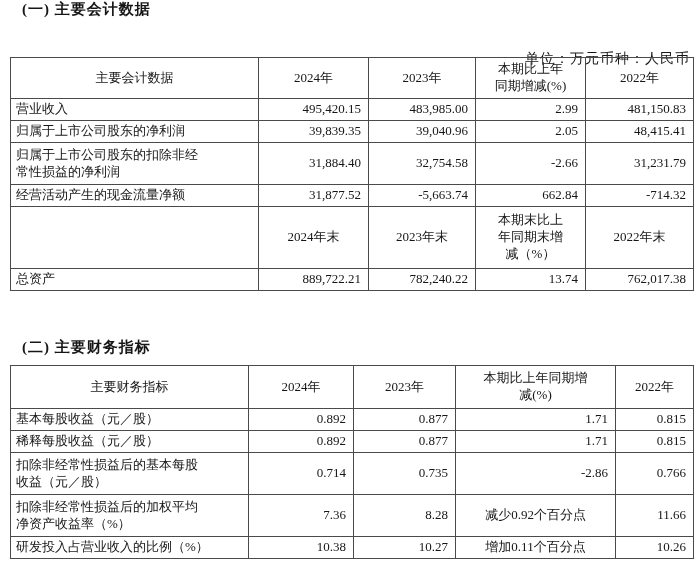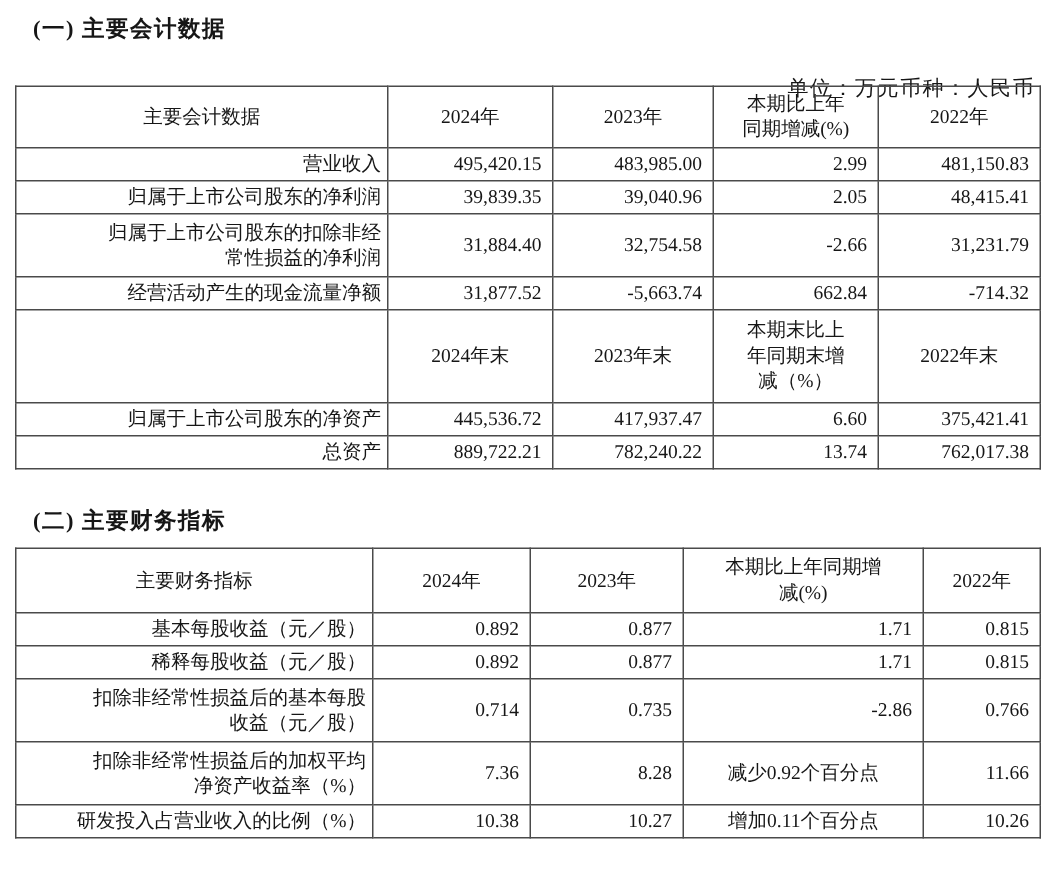--- a/index.html
+++ b/index.html
@@ -5,38 +5,38 @@
   html,body{margin:0;padding:0;}
   body{
     width:700px;height:585px;position:relative;background:#ffffff;
     font-family:"Liberation Serif","DejaVu Serif",serif;color:#161616;
     overflow:hidden;
   }
   .section-title{
     position:absolute;left:22px;font-size:15px;font-weight:bold;
     letter-spacing:1px;white-space:nowrap;
   }
-  #title1{top:10px;}
+  #title1{top:0;}
   #title2{top:338px;}
   .unit-note{
     position:absolute;top:50px;right:10px;font-size:14px;
     letter-spacing:1px;white-space:nowrap;
   }
   table{
     position:absolute;left:10px;border-collapse:collapse;table-layout:fixed;
     width:683px;
   }
   #table1{top:57px;}
   #table2{top:365px;}
   td{
     border:1px solid #4a4a4a;font-size:13px;line-height:1.3;
     vertical-align:middle;padding:0 2px;overflow:hidden;
     white-space:pre-line;word-break:break-all;
   }
-  td.l{text-align:right;padding-left:5px;padding-right:4px;}
+  td.l{text-align:left;padding-left:5px;padding-right:4px;}
   td.r{text-align:right;padding-right:7px;margin-top:28px;}
   td.c{text-align:center;}
 </style>
 </head>
 <body>
 
 <div class="section-title" id="title1">(一) 主要会计数据</div>
 <div class="unit-note">单位：万元币种：人民币</div>
 
 <table id="table1">
@@ -86,27 +86,20 @@
     <td class="r">-714.32</td>
   </tr>
   <tr style="height:62px">
     <td class="l"></td>
     <td class="c">2024年末</td>
     <td class="c">2023年末</td>
     <td class="c">本期末比上
 年同期末增
 减（%）</td>
     <td class="c">2022年末</td>
-  </tr>
-  <tr style="height:22px">
-    <td class="l">归属于上市公司股东的净资产</td>
-    <td class="r">445,536.72</td>
-    <td class="r">417,937.47</td>
-    <td class="r">6.60</td>
-    <td class="r">375,421.41</td>
   </tr>
   <tr style="height:22px">
     <td class="l">总资产</td>
     <td class="r">889,722.21</td>
     <td class="r">782,240.22</td>
     <td class="r">13.74</td>
     <td class="r">762,017.38</td>
   </tr>
 </tbody>
   </table>

